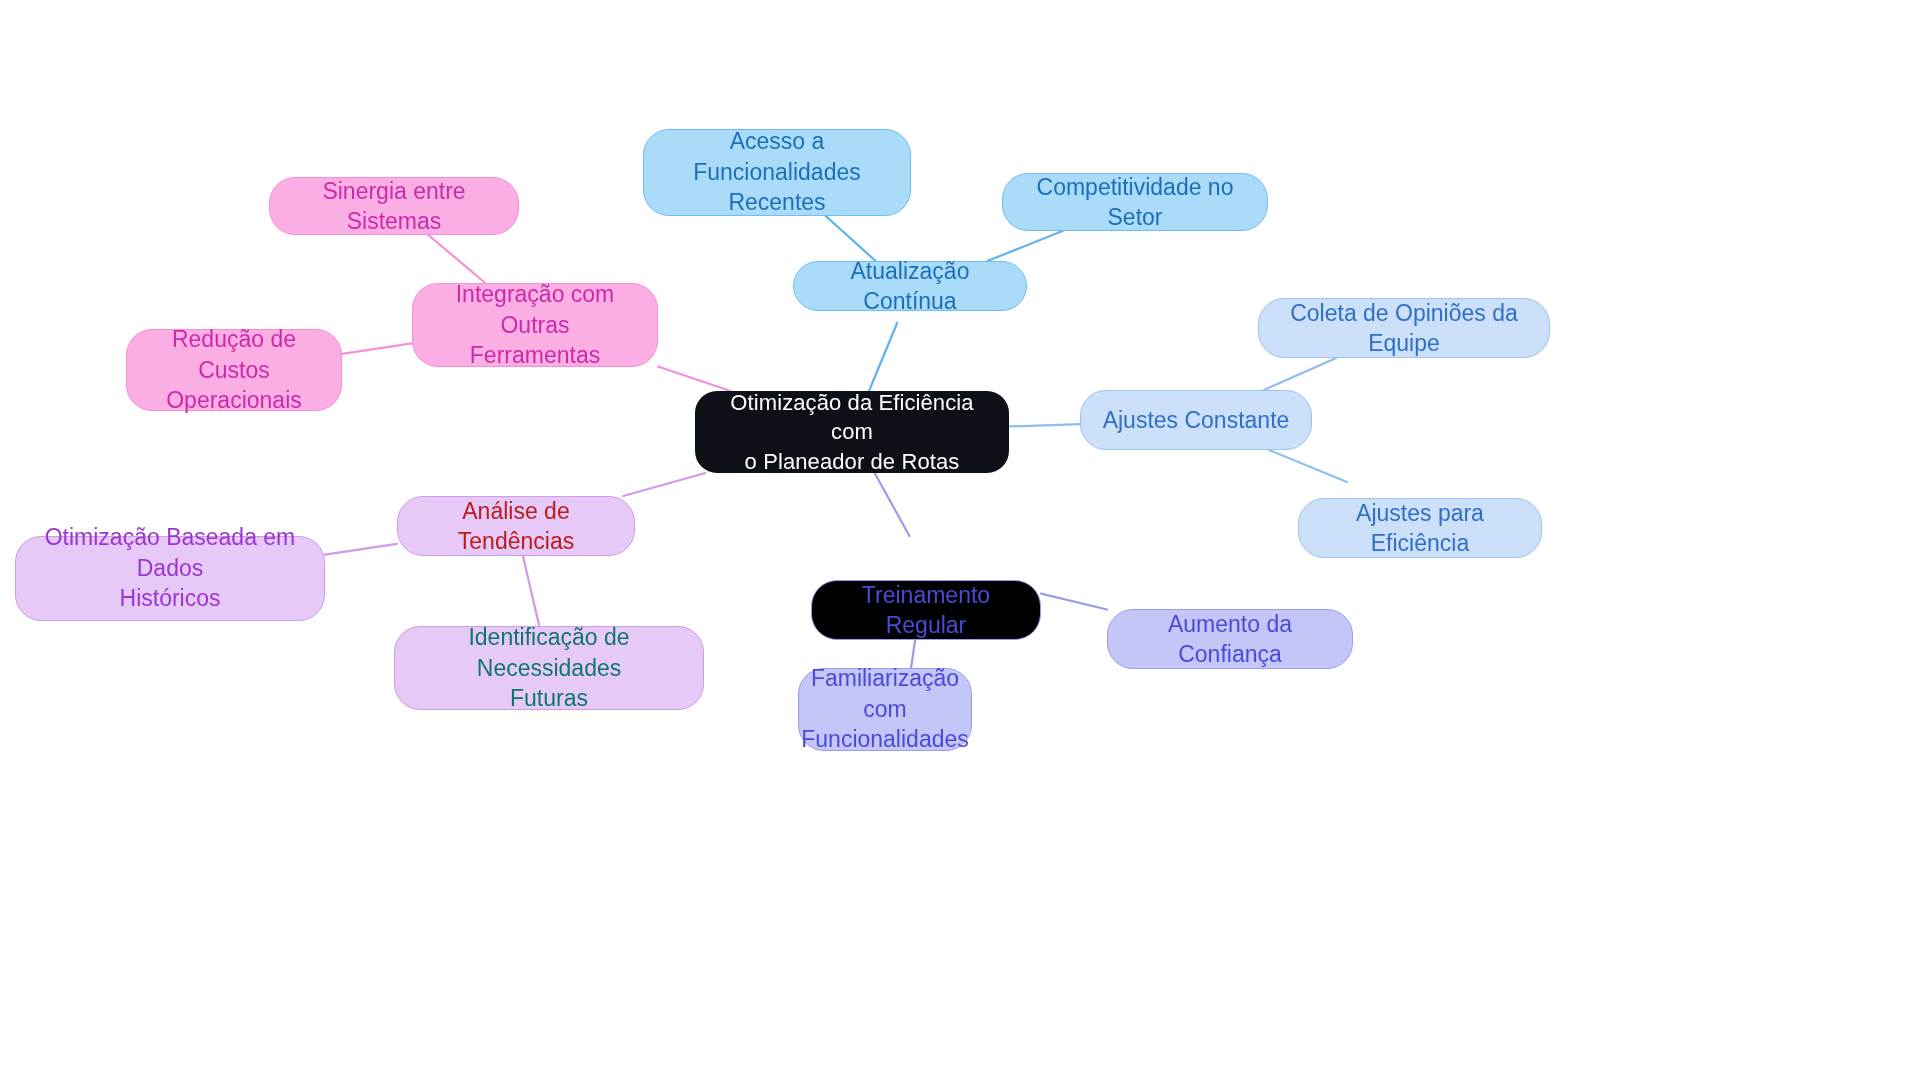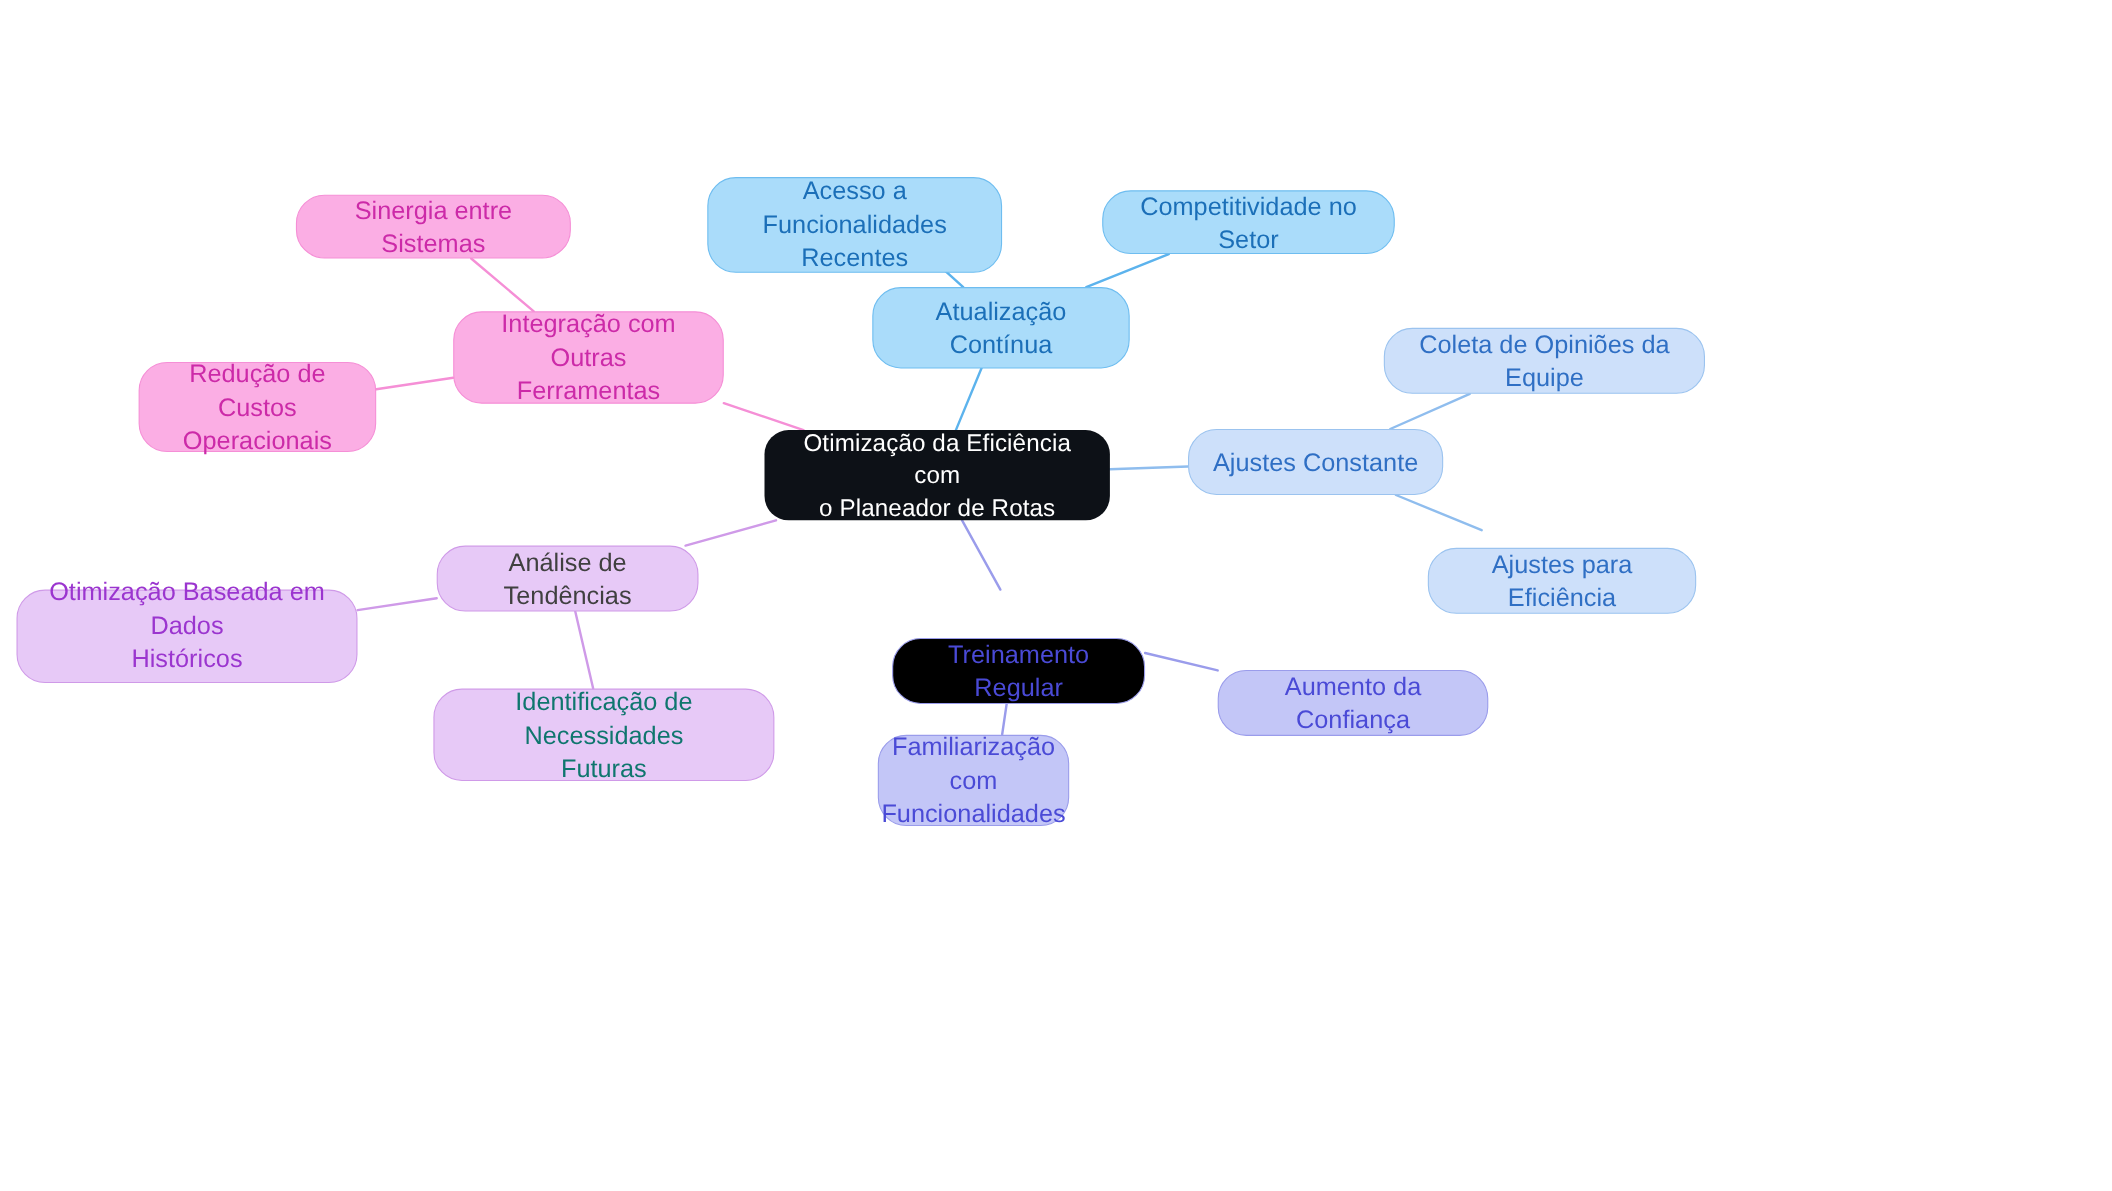--- a/index.html
+++ b/index.html
@@ -65,32 +65,32 @@
       <line x1="705.4468085106382" y1="473" x2="623.2340425531916" y2="496" stroke="#cf9ae8" stroke-width="2.2" stroke-linecap="round"></line>
       <line x1="397" y1="543.8843930635838" x2="325" y2="554.7052023121387" stroke="#cf9ae8" stroke-width="2.2" stroke-linecap="round"></line>
       <line x1="522.9718309859155" y1="556" x2="539.2394366197183" y2="626" stroke="#cf9ae8" stroke-width="2.2" stroke-linecap="round"></line>
       <line x1="730.5327102803739" y1="391" x2="658" y2="366.5173501577287" stroke="#f58fd6" stroke-width="2.2" stroke-linecap="round"></line>
       <line x1="485.2352941176471" y1="283" x2="428.3613445378151" y2="235" stroke="#f58fd6" stroke-width="2.2" stroke-linecap="round"></line>
       <line x1="412" y1="343.3887043189369" x2="342" y2="353.8538205980066" stroke="#f58fd6" stroke-width="2.2" stroke-linecap="round"></line>
     </svg>
   <div id="node-layer">
       <div class="node node-root" style="left: 695px; top: 391px; width: 314px; height: 82px; background: rgb(13, 17, 23); color: rgb(255, 255, 255); border-color: rgb(13, 17, 23);"><span>Otimização da Eficiência com
 o Planeador de Rotas</span></div>
-      <div class="node node-branch" style="left: 793px; top: 261px; width: 234px; height: 74px; background: rgb(170, 220, 250); color: rgb(27, 111, 184); border-color: rgb(110, 189, 240); text-align: center;"><span>Atualização Contínua</span></div>
-      <div class="node node-leaf" style="left: 643px; top: 128.5px; width: 268px; height: 87px; background: rgb(170, 220, 250); color: rgb(27, 111, 184); border-color: rgb(110, 189, 240); margin-top: 32px;"><span>Acesso a Funcionalidades
+      <div class="node node-branch" style="left: 793px; top: 261px; width: 234px; height: 50px; background: rgb(170, 220, 250); color: rgb(27, 111, 184); border-color: rgb(110, 189, 240); text-align: center;"><span>Atualização Contínua</span></div>
+      <div class="node node-leaf" style="left: 643px; top: 128.5px; width: 268px; height: 87px; background: rgb(170, 220, 250); color: rgb(27, 111, 184); border-color: rgb(110, 189, 240);"><span>Acesso a Funcionalidades
 Recentes</span></div>
       <div class="node node-leaf" style="left: 1002px; top: 173px; width: 266px; height: 58px; background: rgb(170, 220, 250); color: rgb(27, 111, 184); border-color: rgb(110, 189, 240);"><span>Competitividade no Setor</span></div>
       <div class="node node-branch" style="left: 1080px; top: 390px; width: 232px; height: 60px; background: rgb(205, 224, 250); color: rgb(47, 111, 196); border-color: rgb(155, 195, 239);"><span>Ajustes Constante</span></div>
       <div class="node node-leaf" style="left: 1258px; top: 298px; width: 292px; height: 60px; background: rgb(205, 224, 250); color: rgb(47, 111, 196); border-color: rgb(155, 195, 239);"><span>Coleta de Opiniões da Equipe</span></div>
       <div class="node node-leaf" style="left: 1298px; top: 482px; width: 244px; height: 60px; background: rgb(205, 224, 250); color: rgb(47, 111, 196); border-color: rgb(155, 195, 239); margin-top: 16px;"><span>Ajustes para Eficiência</span></div>
       <div class="node node-branch" style="left: 811px; top: 536px; width: 230px; height: 60px; background: #000000; color: rgb(74, 74, 214); border-color: rgb(154, 156, 235); margin-top: 44px;"><span>Treinamento Regular</span></div>
       <div class="node node-leaf" style="left: 798px; top: 667.5px; width: 174px; height: 83px; background: rgb(195, 198, 247); color: rgb(74, 74, 214); border-color: rgb(154, 156, 235);"><span>Familiarização com
 Funcionalidades</span></div>
       <div class="node node-leaf" style="left: 1107px; top: 609px; width: 246px; height: 60px; background: rgb(195, 198, 247); color: rgb(74, 74, 214); border-color: rgb(154, 156, 235);"><span>Aumento da Confiança</span></div>
-      <div class="node node-branch" style="left: 397px; top: 496px; width: 238px; height: 60px; background: rgb(231, 201, 247); color: #404040; border-color: rgb(207, 154, 232);"><span>Análise de Tendências</span></div>
+      <div class="node node-branch" style="left: 397px; top: 496px; width: 238px; height: 60px; background: rgb(231, 201, 247); color: #b91c1c; border-color: rgb(207, 154, 232);"><span>Análise de Tendências</span></div>
       <div class="node node-leaf" style="left: 15px; top: 535.5px; width: 310px; height: 85px; background: rgb(231, 201, 247); color: rgb(155, 53, 207); border-color: rgb(207, 154, 232); align-items: flex-end;"><span>Otimização Baseada em Dados
 Históricos</span></div>
       <div class="node node-leaf" style="left: 394px; top: 626px; width: 310px; height: 84px; background: rgb(231, 201, 247); color: #0f766e; border-color: rgb(207, 154, 232);"><span>Identificação de Necessidades
 Futuras</span></div>
       <div class="node node-branch" style="left: 412px; top: 283px; width: 246px; height: 84px; background: rgb(251, 174, 228); color: rgb(204, 42, 168); border-color: rgb(245, 143, 214);"><span>Integração com Outras
 Ferramentas</span></div>
       <div class="node node-leaf" style="left: 269px; top: 177px; width: 250px; height: 58px; background: rgb(251, 174, 228); color: rgb(204, 42, 168); border-color: rgb(245, 143, 214);"><span>Sinergia entre Sistemas</span></div>
       <div class="node node-leaf" style="left: 126px; top: 329px; width: 216px; height: 82px; background: rgb(251, 174, 228); color: rgb(204, 42, 168); border-color: rgb(245, 143, 214);"><span>Redução de Custos
 Operacionais</span></div>
     </div>

